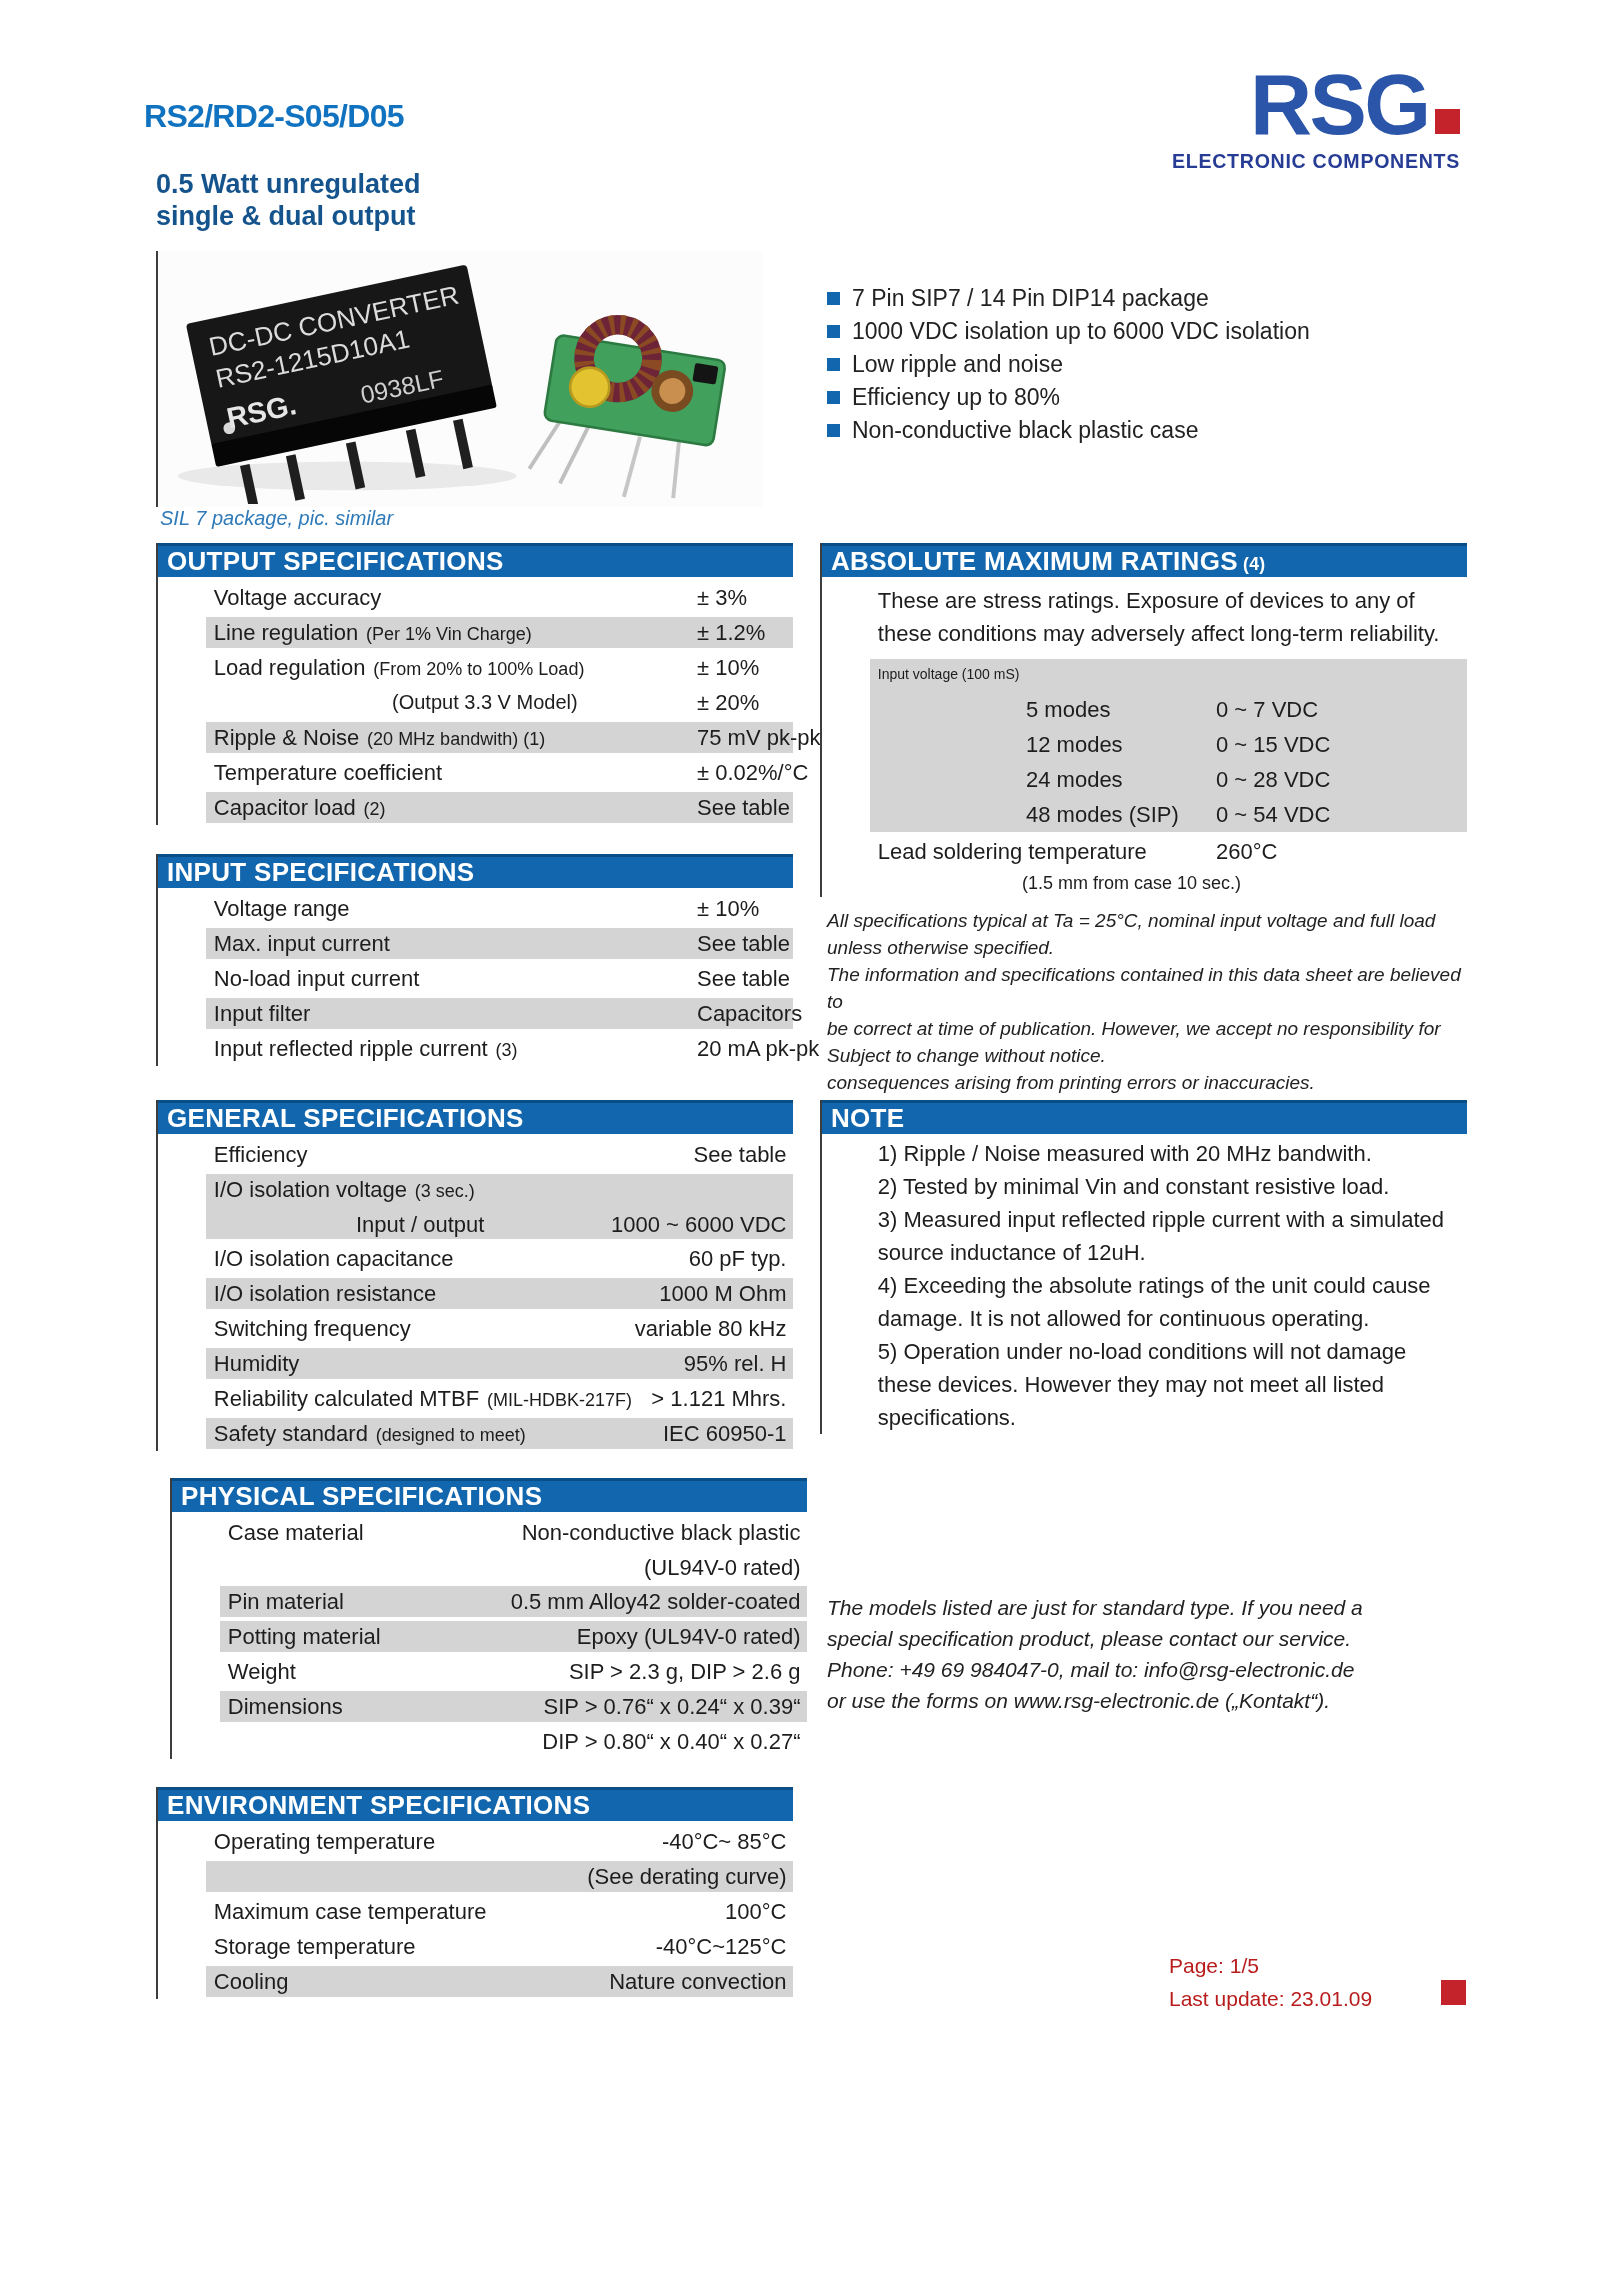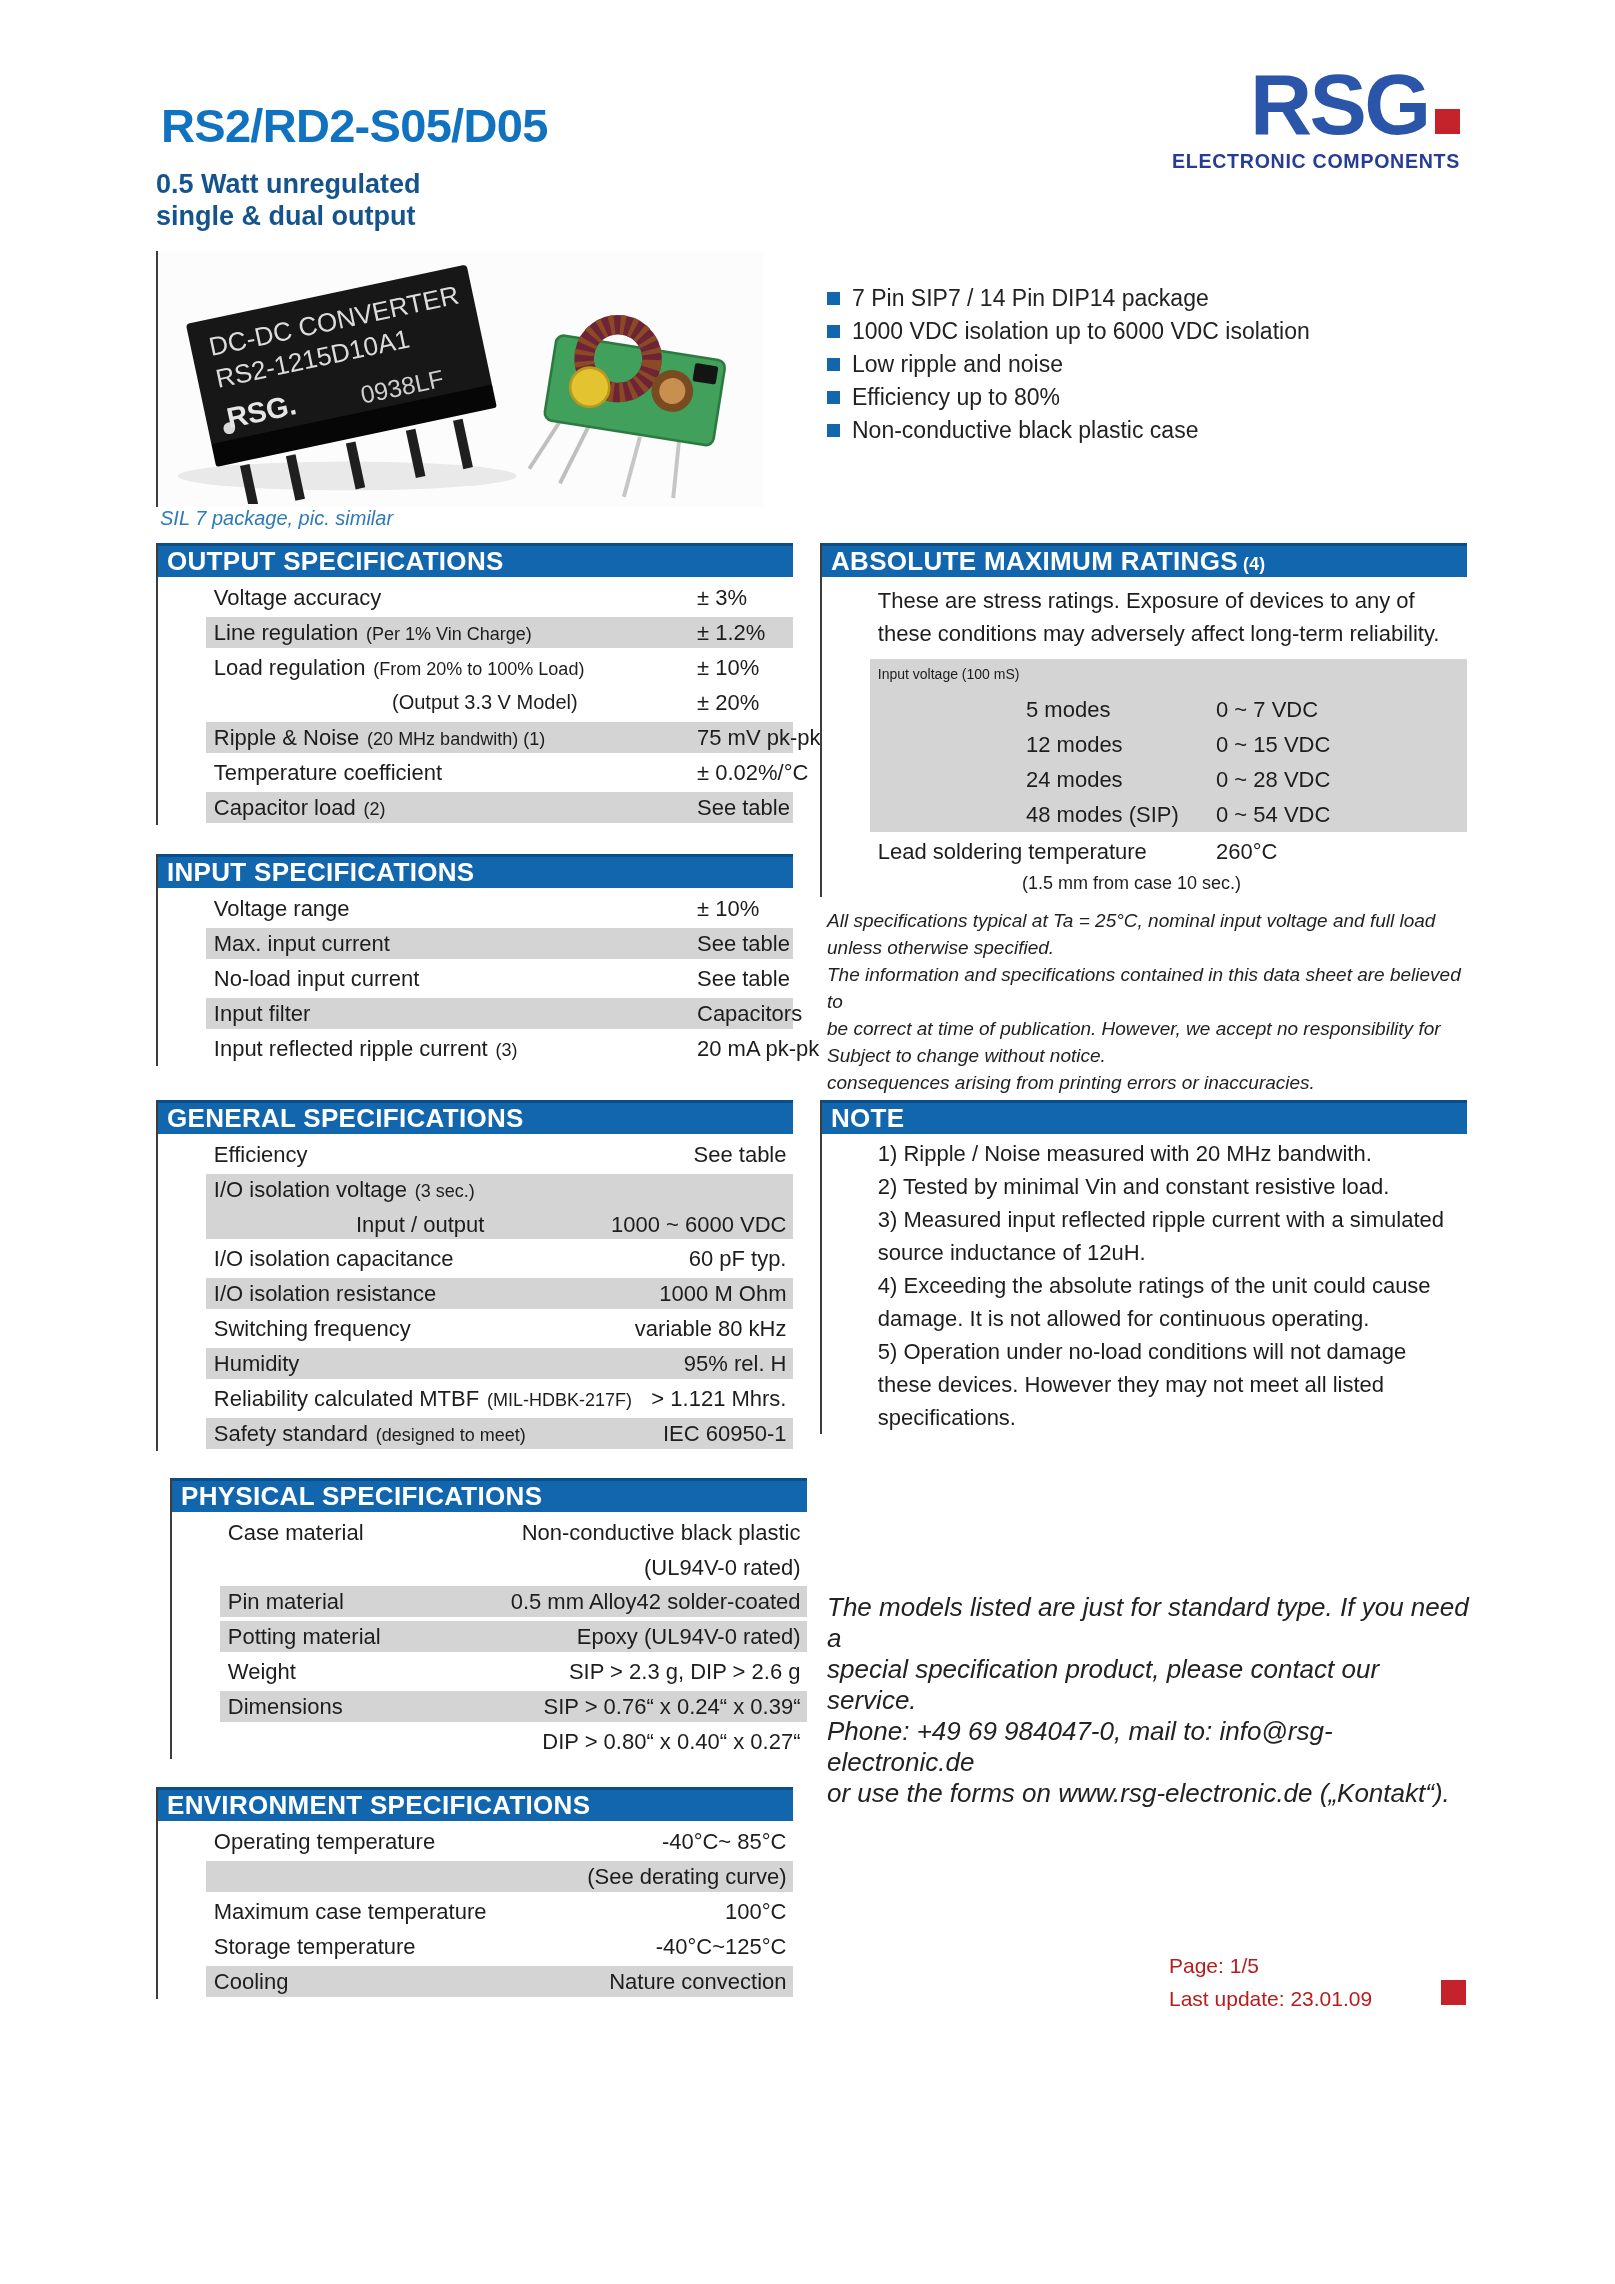--- a/index.html
+++ b/index.html
@@ -10,21 +10,21 @@
     --tagline-blue:#273c94;
     --brand-red:#c4232b;
     --row-gray:#d4d4d4;
     --caption-blue:#2f7ab8;
   }
   *{box-sizing:border-box;}
   body{margin:0;background:#888;font-family:"Liberation Sans",sans-serif;color:#1d1d1d;}
   .page{position:relative;width:1616px;height:2284px;background:#ffffff;overflow:hidden;}
 
   
-  .title{position:absolute;left:161px;top:98px;font-size:47px;font-weight:bold;color:var(--title-blue);letter-spacing:-0.7px;}
+  .title{position:absolute;left:144px;top:98px;font-size:32px;font-weight:bold;color:var(--title-blue);letter-spacing:-0.7px;}
   .subtitle{position:absolute;left:156px;top:168px;font-size:27px;font-weight:bold;color:var(--subtitle-blue);line-height:32px;}
   .logo{position:absolute;left:1108px;top:63px;width:352px;text-align:right;}
   .logo-row{font-size:86px;font-weight:bold;color:var(--logo-blue);letter-spacing:-2.6px;line-height:82px;white-space:nowrap;}
   .logo-dot{display:inline-block;width:25px;height:25px;background:var(--brand-red);margin-left:6.5px;}
   .logo-tagline{margin-top:5.2px;font-size:19.6px;font-weight:bold;color:var(--tagline-blue);letter-spacing:0.7px;}
 
   
   .features{position:absolute;left:827px;top:282px;width:645px;}
   .feature{position:relative;padding-left:25px;font-size:23px;line-height:33px;color:#222;}
   .feature .bullet{position:absolute;left:0;top:9.8px;width:13px;height:13px;background:var(--accent-blue);}
@@ -54,21 +54,21 @@
   .amr-block{background:var(--row-gray);box-shadow:inset 0 2px 0 #fff, inset 0 -2px 0 #fff;padding-bottom:2.6px;}
   .amr-hdr{height:35px;line-height:35px;padding-left:7.8px;font-size:14px;}
   .amr-mode{position:relative;height:35px;line-height:35px;font-size:22px;}
   .amr-mode .name{position:absolute;left:156px;}
   .amr-mode .range,.amr-lead .range{position:absolute;left:346px;}
   .amr-lead{position:relative;height:36px;line-height:36px;padding-left:7.8px;font-size:22px;}
   .amr-note{padding-left:152px;font-size:18px;line-height:27px;}
 
   .disclaimer{position:absolute;left:827px;top:907px;width:645px;font-size:19px;font-style:italic;line-height:27px;color:#222;}
   .note-item{padding-left:7.8px;padding-right:2.6px;font-size:22px;line-height:33px;white-space:normal;}
-  .contact{position:absolute;left:827px;top:1592px;width:645px;font-size:26px;font-style:italic;line-height:31px;color:#222;}
+  .contact{position:absolute;left:827px;top:1592px;width:645px;font-size:21px;font-style:italic;line-height:31px;color:#222;}
 
   .footer{position:absolute;left:1169px;top:1949px;font-size:21px;line-height:33px;color:#b91c1c;}
   .footer-square{position:absolute;left:1441px;top:1980px;width:25px;height:25px;background:var(--brand-red);}
 </style>
 </head>
 <body>
 
 <div class="page">
 
   <div class="title">RS2/RD2-S05/D05</div>

